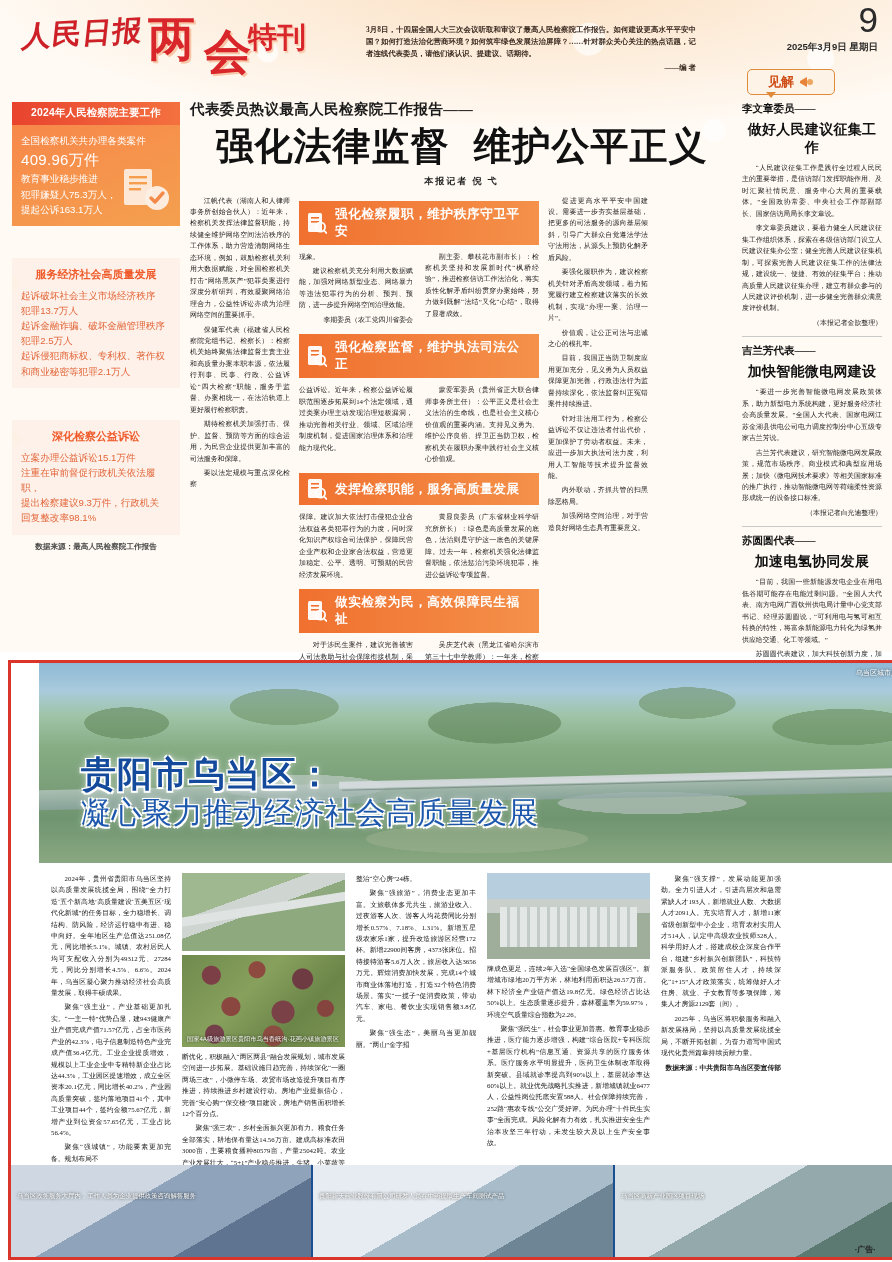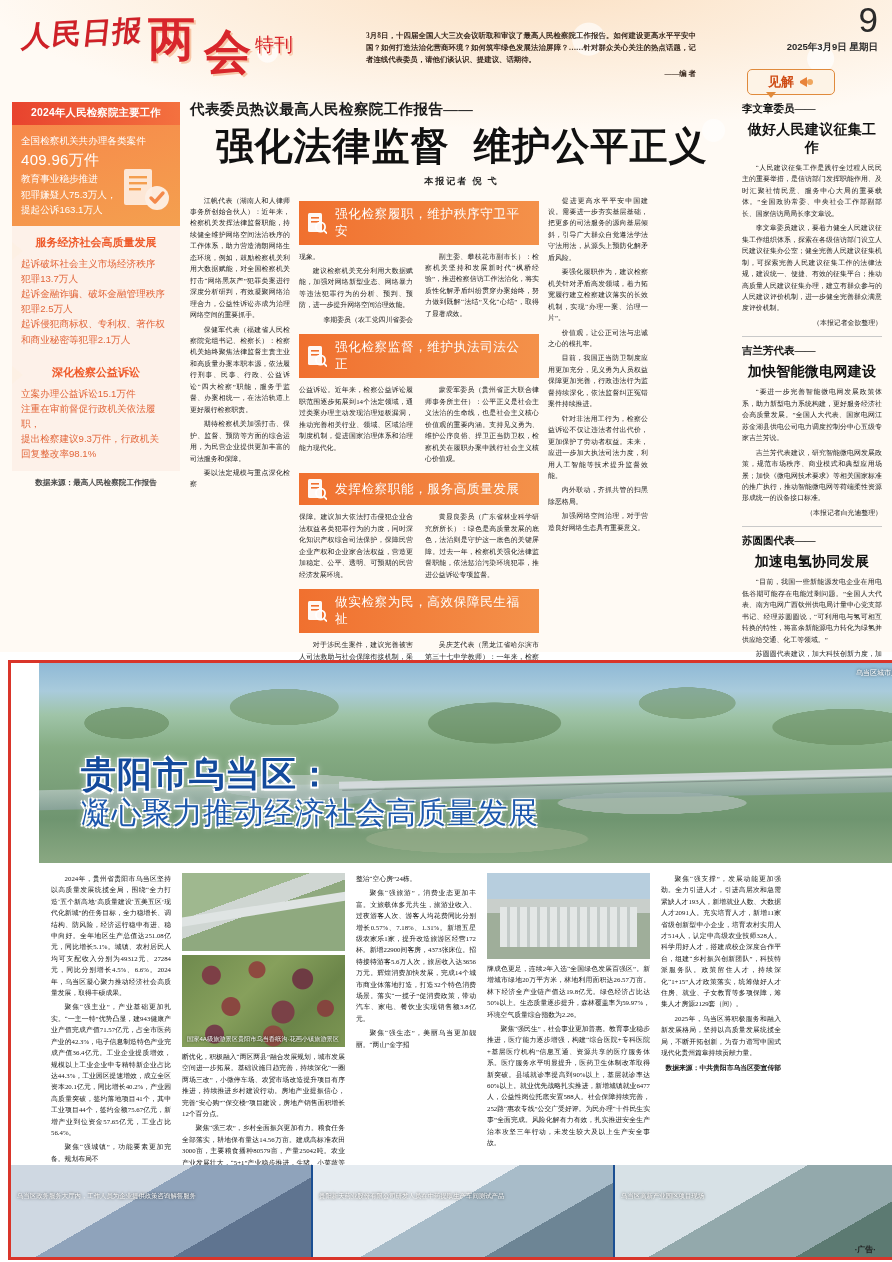--- a/index.html
+++ b/index.html
@@ -37,28 +37,28 @@
   }
   .lh-big{
     position:relative;margin-left:4px;
     font-family:"Liberation Sans",sans-serif;font-weight:bold;
     font-size:47px;line-height:.9;color:#d8262b;
     letter-spacing:-1px;
     text-shadow:2px 2px 0 #f7c7a8;
   }
   .lh-big .c2{position:relative;left:10px;top:13px;display:inline-block;}
   .tk{
-    font-family:"Liberation Sans",sans-serif;font-weight:normal;
-    font-size:19px;color:#d8262b;margin-left:13px;padding-bottom:2px;
+    font-family:"Liberation Sans",sans-serif;font-weight:bold;
+    font-size:29px;color:#d8262b;margin-left:6px;padding-bottom:2px;
     text-shadow:1.5px 1.5px 0 #f8cdb0;
   }
 
   
   .ednote{
-    position:absolute;left:366px;top:30px;width:330px;
+    position:absolute;left:366px;top:24px;width:330px;
     font-size:7.4px;line-height:1.62;color:#3a2a20;
     font-family:"Liberation Serif",serif;text-align:justify;
     font-weight:bold;
   }
   .ednote .sig{display:block;text-align:right;margin-top:2px;}
 
   
   .pagenum{
     position:absolute;right:14px;top:2px;text-align:right;
   }
@@ -95,21 +95,21 @@
   .info-ttl{
     background:linear-gradient(90deg,#e8432e,#f4713f);
     color:#fff;font-family:"Liberation Sans",sans-serif;font-weight:bold;
     font-size:10.4px;text-align:center;padding:4px 0 4.5px;letter-spacing:.2px;
   }
   .blk{position:relative;padding:8px 9px 9px;}
   .blk.b1{
     background:linear-gradient(160deg,#f7884a,#f4a04f);
     color:#fff;
   }
-  .blk.b2,.blk.b3,.blk.b4{background:#fdf1e9;}
+  .blk.b2,.blk.b3,.blk.b4{background:#fdf1e9;margin-top:32px;}
   .blk .ln{font-family:"Liberation Sans",sans-serif;font-size:9.6px;line-height:1.58;margin:0;}
   .blk .big{font-size:15px;font-weight:400;letter-spacing:.3px;}
   .blk.b1 .ln{color:#ffffff;}
   .blk.b2 .ln,.blk.b3 .ln,.blk.b4 .ln{color:#e2663a;}
   .sub-ttl{
     font-family:"Liberation Sans",sans-serif;font-weight:bold;font-size:11px;
     color:#ef5b2b;text-align:center;margin:1px 0 6px;
   }
   .docicon{position:absolute;right:8px;top:40px;width:52px;height:52px;opacity:.85;}
   .notch{
@@ -149,21 +149,21 @@
   .ptxt.ind{text-indent:2em;}
   .ptxt.rt{text-align:right;}
 
   .secbar{
     display:flex;align-items:center;gap:8px;
     background:linear-gradient(90deg,#f0702f,#f4914a);
     padding:5px 8px;margin:6px 0 6px;
   }
   .secbar .bic{width:20px;height:22px;flex:none;}
   .secbar .btx{
-    font-family:"Liberation Sans",sans-serif;font-weight:normal;
+    font-family:"Liberation Sans",sans-serif;font-weight:bold;
     font-size:12.6px;color:#fff;letter-spacing:.6px;
   }
   .twocol{display:flex;gap:12px;}
   .twocol>div{flex:1;}
 
   
   .right{position:absolute;left:742px;top:0;width:140px;}
   .r-name{
     font-family:"Liberation Serif",serif;font-weight:bold;font-size:10.5px;
     color:#111;margin:2px 0 5px;

